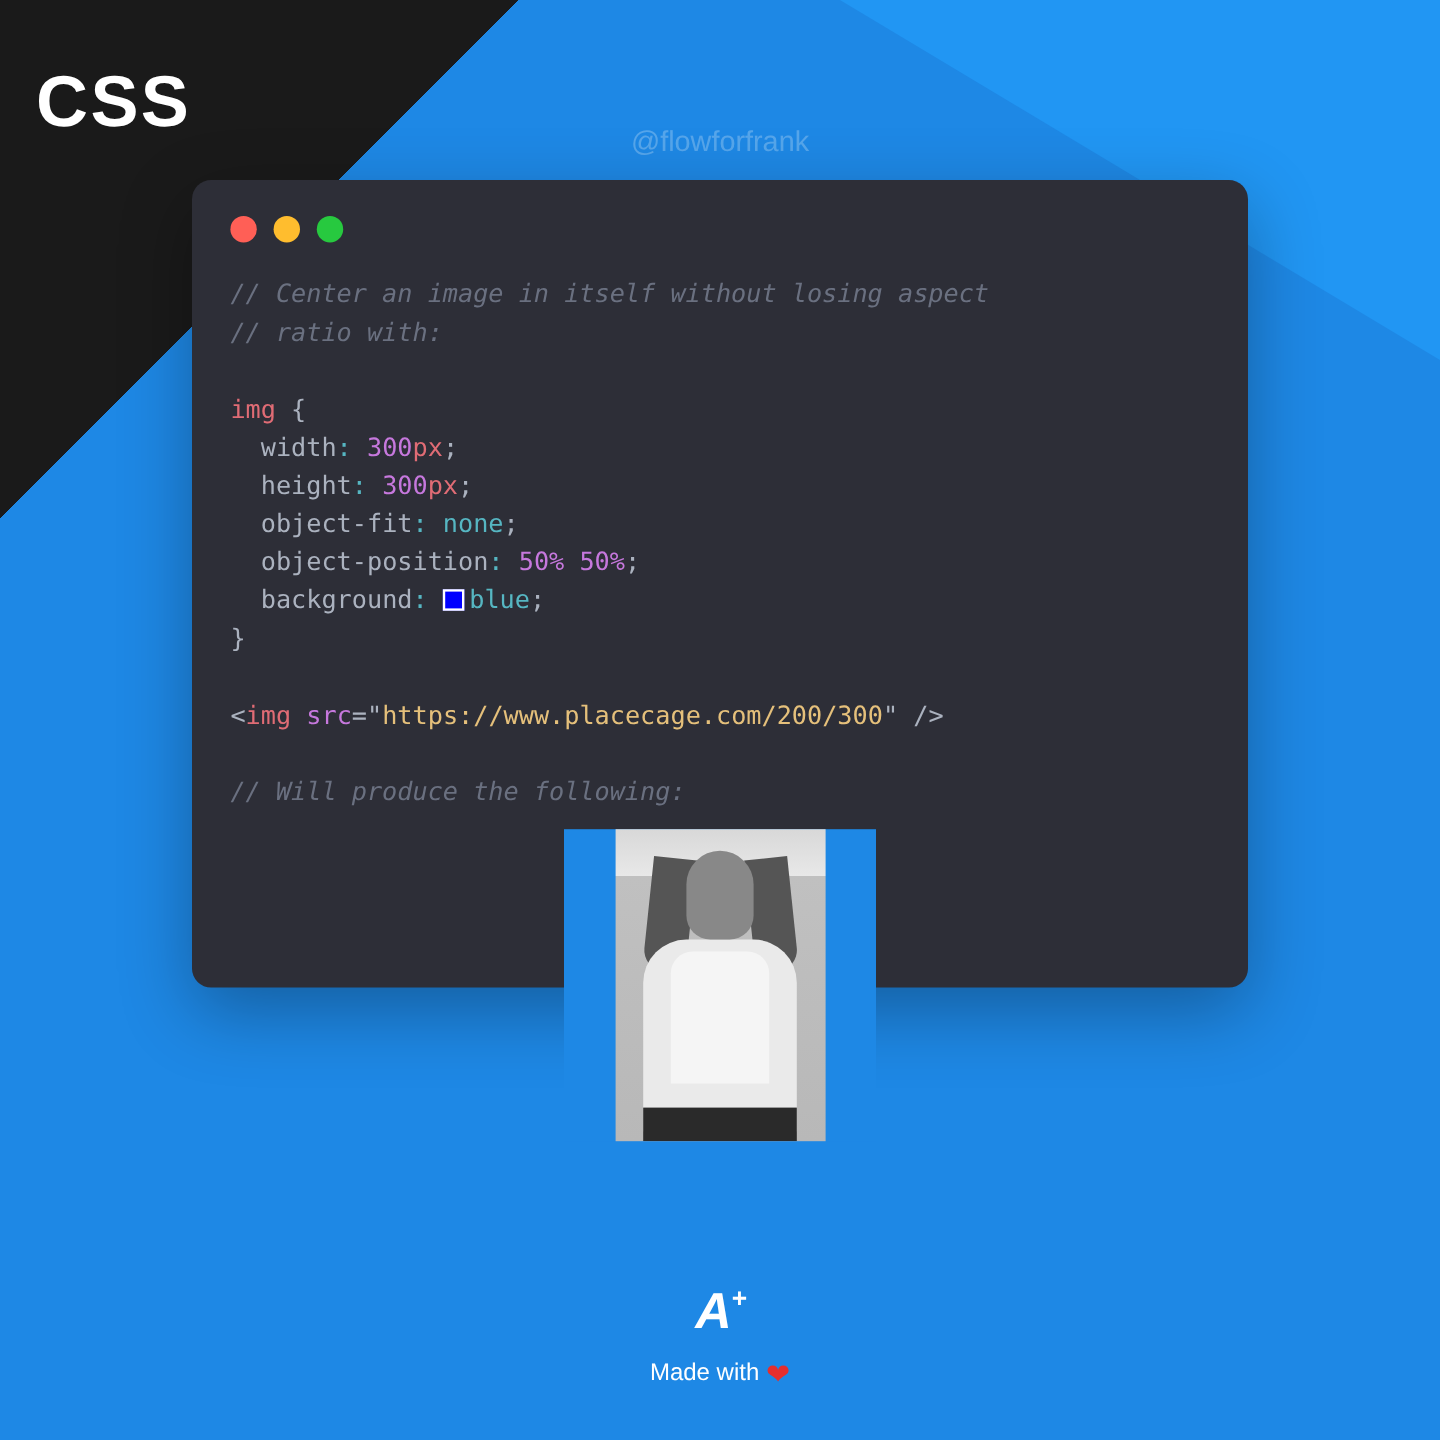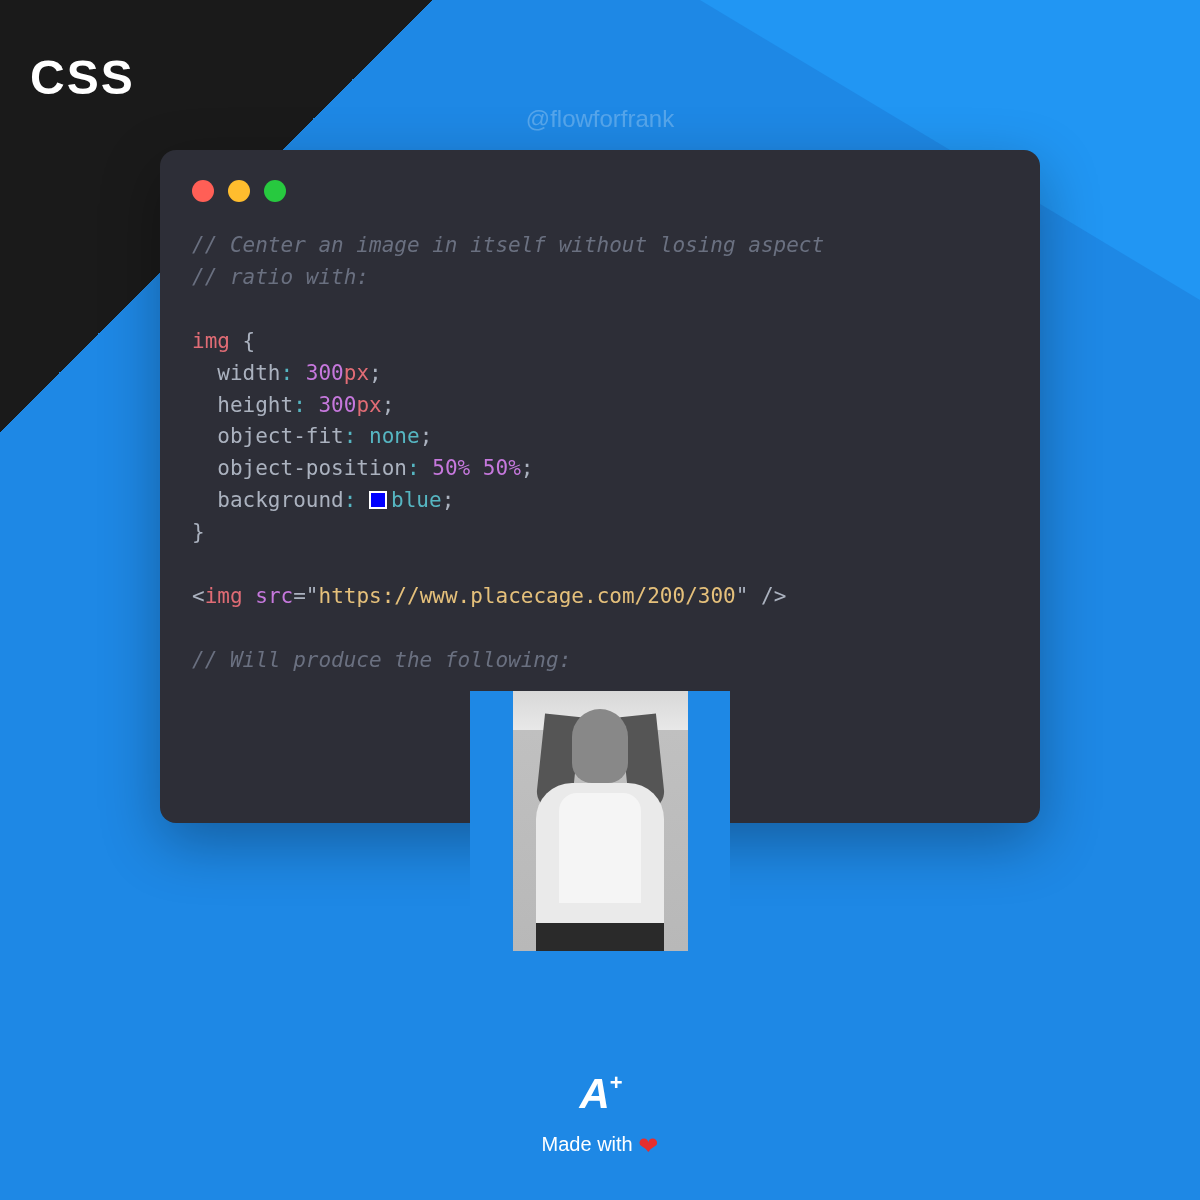--- a/index.html
+++ b/index.html
@@ -22,21 +22,21 @@
       width: 0;
       height: 0;
       border-left: 500px solid transparent;
       border-top: 300px solid #2196f3;
     }
     .badge {
       position: absolute;
       top: 50px;
       left: 30px;
       color: #fff;
-      font-size: 48px;
+      font-size: 60px;
       font-weight: 900;
       letter-spacing: 2px;
     }
     .handle {
       position: absolute;
       top: 105px;
       left: 50%;
       transform: translateX(-50%);
       color: rgba(255,255,255,0.25);
       font-size: 24px;

